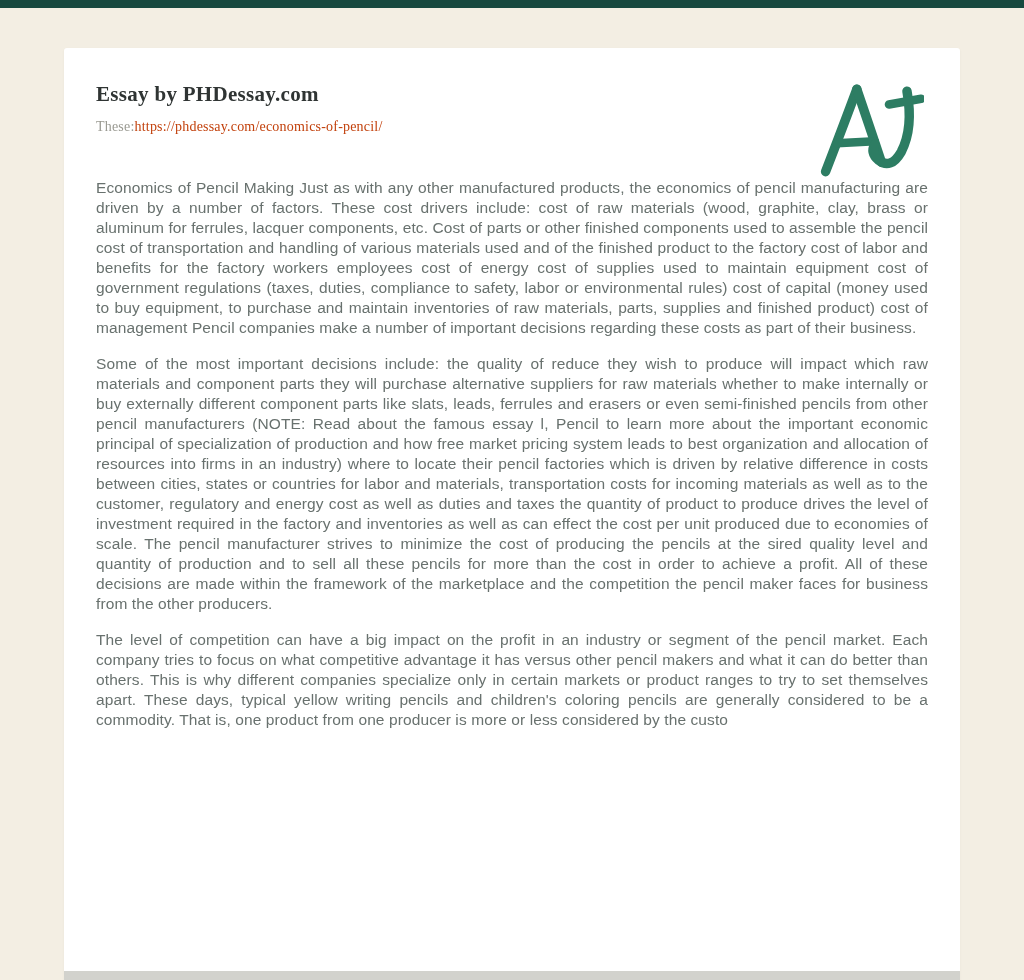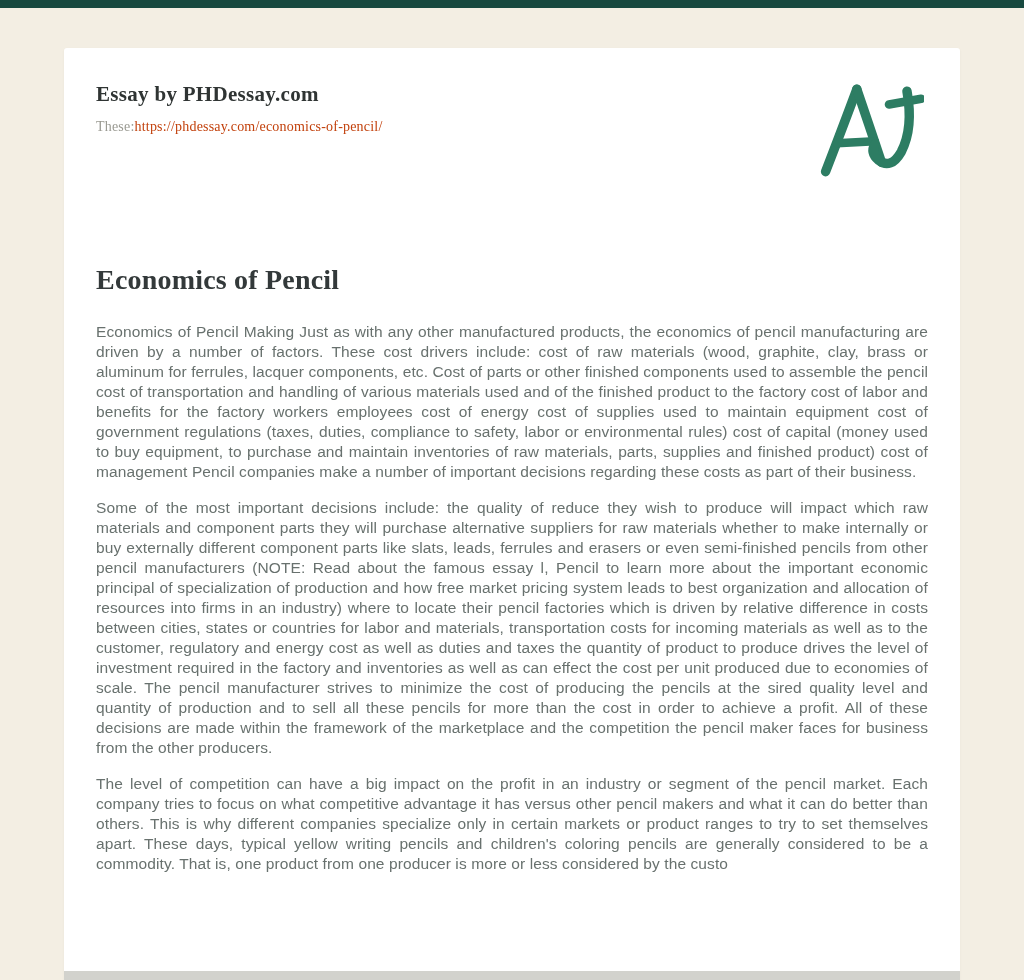--- a/index.html
+++ b/index.html
@@ -103,21 +103,20 @@
           <path d="M8 94 Q28 42 41 7" stroke-width="10"></path>
           <path d="M41 7 Q53 42 67 84" stroke-width="10"></path>
           <path d="M20 64 L60 62" stroke-width="9"></path>
           <path d="M94 9 Q101 48 88 73 Q77 92 64 82 Q55 74 60 65" stroke-width="10"></path>
           <path d="M75 23 L109 17" stroke-width="9"></path>
         </g>
       </svg>
     </div>
   </div>
 
-  <h1 class="essay-title">Economics of Pencil</h1>
 
   <div class="essay-body">
     <p>Economics of Pencil Making Just as with any other manufactured products, the economics of pencil manufacturing are driven by a number of factors. These cost drivers include: cost of raw materials (wood, graphite, clay, brass or aluminum for ferrules, lacquer components, etc. Cost of parts or other finished components used to assemble the pencil cost of transportation and handling of various materials used and of the finished product to the factory cost of labor and benefits for the factory workers employees cost of energy cost of supplies used to maintain equipment cost of government regulations (taxes, duties, compliance to safety, labor or environmental rules) cost of capital (money used to buy equipment, to purchase and maintain inventories of raw materials, parts, supplies and finished product) cost of management Pencil companies make a number of important decisions regarding these costs as part of their business.</p>
     <p>Some of the most important decisions include: the quality of reduce they wish to produce will impact which raw materials and component parts they will purchase alternative suppliers for raw materials whether to make internally or buy externally different component parts like slats, leads, ferrules and erasers or even semi-finished pencils from other pencil manufacturers (NOTE: Read about the famous essay l, Pencil to learn more about the important economic principal of specialization of production and how free market pricing system leads to best organization and allocation of resources into firms in an industry) where to locate their pencil factories which is driven by relative difference in costs between cities, states or countries for labor and materials, transportation costs for incoming materials as well as to the customer, regulatory and energy cost as well as duties and taxes the quantity of product to produce drives the level of investment required in the factory and inventories as well as can effect the cost per unit produced due to economies of scale. The pencil manufacturer strives to minimize the cost of producing the pencils at the sired quality level and quantity of production and to sell all these pencils for more than the cost in order to achieve a profit. All of these decisions are made within the framework of the marketplace and the competition the pencil maker faces for business from the other producers.</p>
     <p>The level of competition can have a big impact on the profit in an industry or segment of the pencil market. Each company tries to focus on what competitive advantage it has versus other pencil makers and what it can do better than others. This is why different companies specialize only in certain markets or product ranges to try to set themselves apart. These days, typical yellow writing pencils and children's coloring pencils are generally considered to be a commodity. That is, one product from one producer is more or less considered by the custo</p>
   </div>
 
 </div>
 
 <div class="footer-strip"></div>

